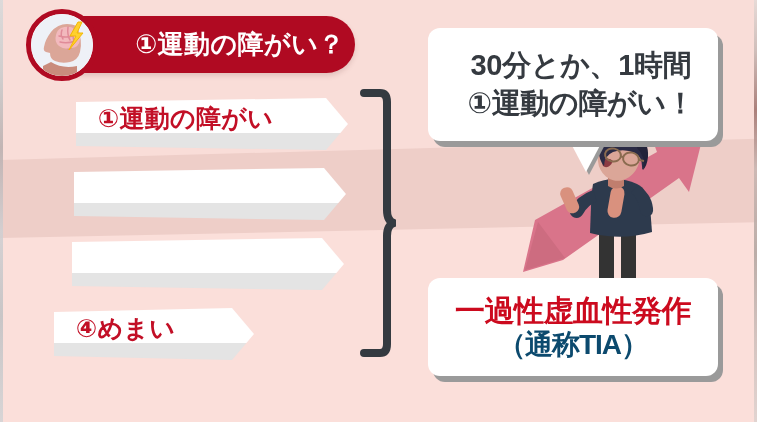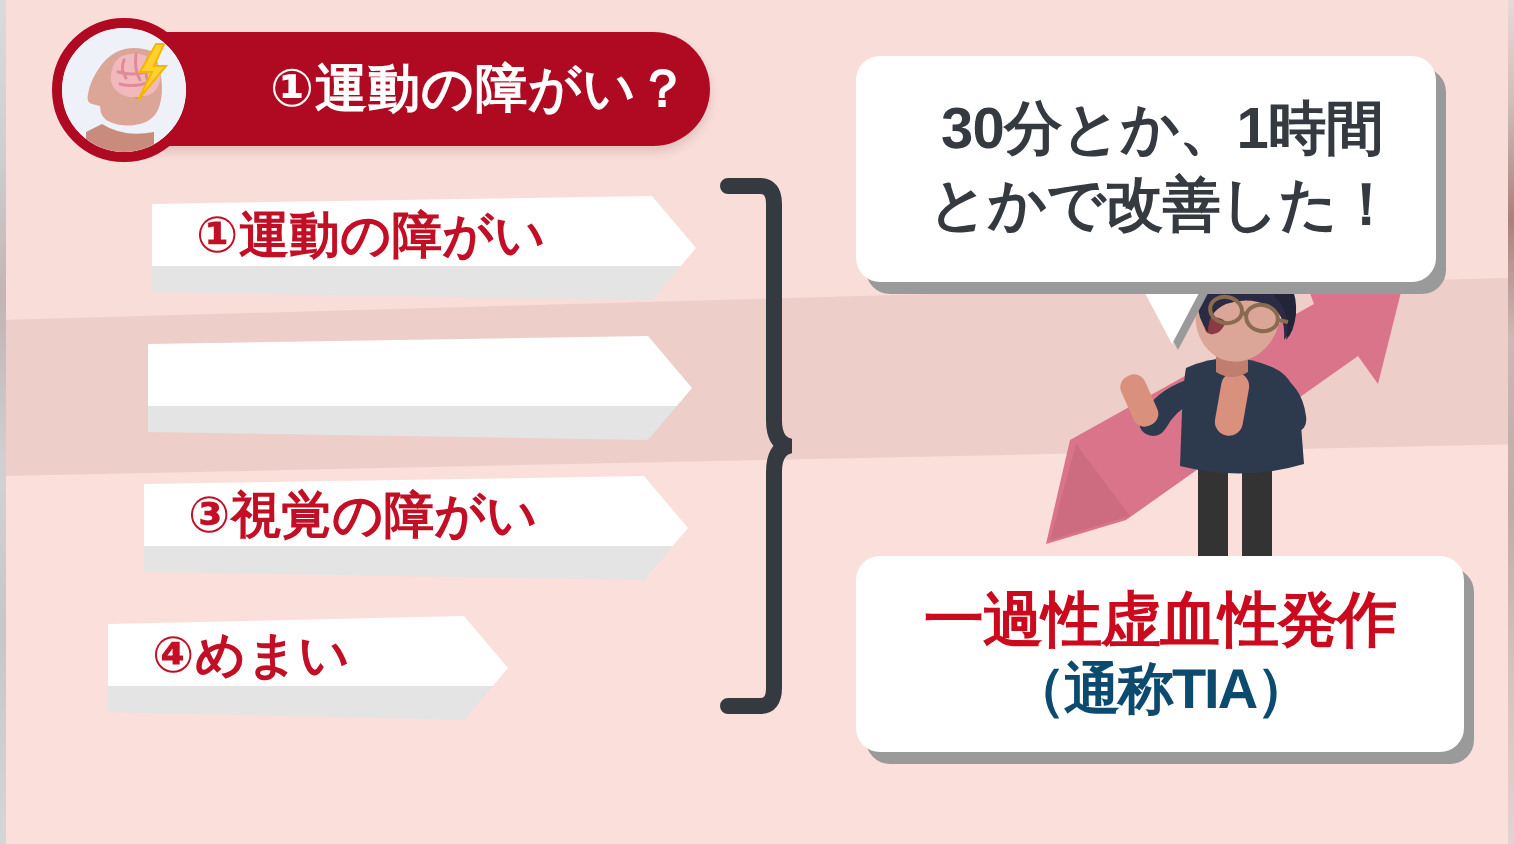--- a/index.html
+++ b/index.html
@@ -192,21 +192,20 @@
   }
   #person-scene svg { display:block; }
 
   
   #diagnosis-card {
     position: absolute;
     left: 428px;
     top: 278px;
     width: 290px;
     height: 98px;
-    padding-left: 14px;
   }
   #diagnosis-card .card-body {
     position: absolute;
     inset: 0;
     background: #ffffff;
     border-radius: 12px;
     box-shadow: 5px 6px 0 0 #9a9a9a;
   }
   #diagnosis-inner {
     position: absolute;
@@ -277,21 +276,20 @@
       <div class="top"></div>
       <div class="bottom"></div>
     </div>
   </div>
 
   <div class="ribbon" id="ribbon-2" style="left: 72px; top: 238px; width: 272px;">
     <div class="ribbon-shape" style="clip-path: polygon(0px 4px, 250px 0px, 272px 26px, 250px 52px, 0px 48px);">
       <div class="top"></div>
       <div class="bottom"></div>
     </div>
-    <div class="ribbon-label">③視覚の障がい</div>
   </div>
 
   <div class="ribbon" id="ribbon-3" style="left: 54px; top: 308px; width: 200px;">
     <div class="ribbon-shape" style="clip-path: polygon(0px 4px, 178px 0px, 200px 26px, 178px 52px, 0px 48px);">
       <div class="top"></div>
       <div class="bottom"></div>
     </div>
     <div class="ribbon-label">④めまい</div>
   </div>
 
@@ -337,21 +335,21 @@
         <path d="M134 30 L139 31"></path>
       </g>
     </svg>
   </div>
 
   <div id="speech-bubble">
     <div class="bubble-tail"></div>
     <div class="bubble-body"></div>
     <div id="speech-text">
       <div>30分とか、1時間</div>
-      <div>とかで改善した！</div>
+      <div>①運動の障がい！</div>
     </div>
   </div>
 
   <div id="diagnosis-card">
     <div class="card-body"></div>
     <div id="diagnosis-inner">
       <div id="diagnosis-title">一過性虚血性発作</div>
       <div id="diagnosis-sub">（通称TIA）</div>
     </div>
   </div>

